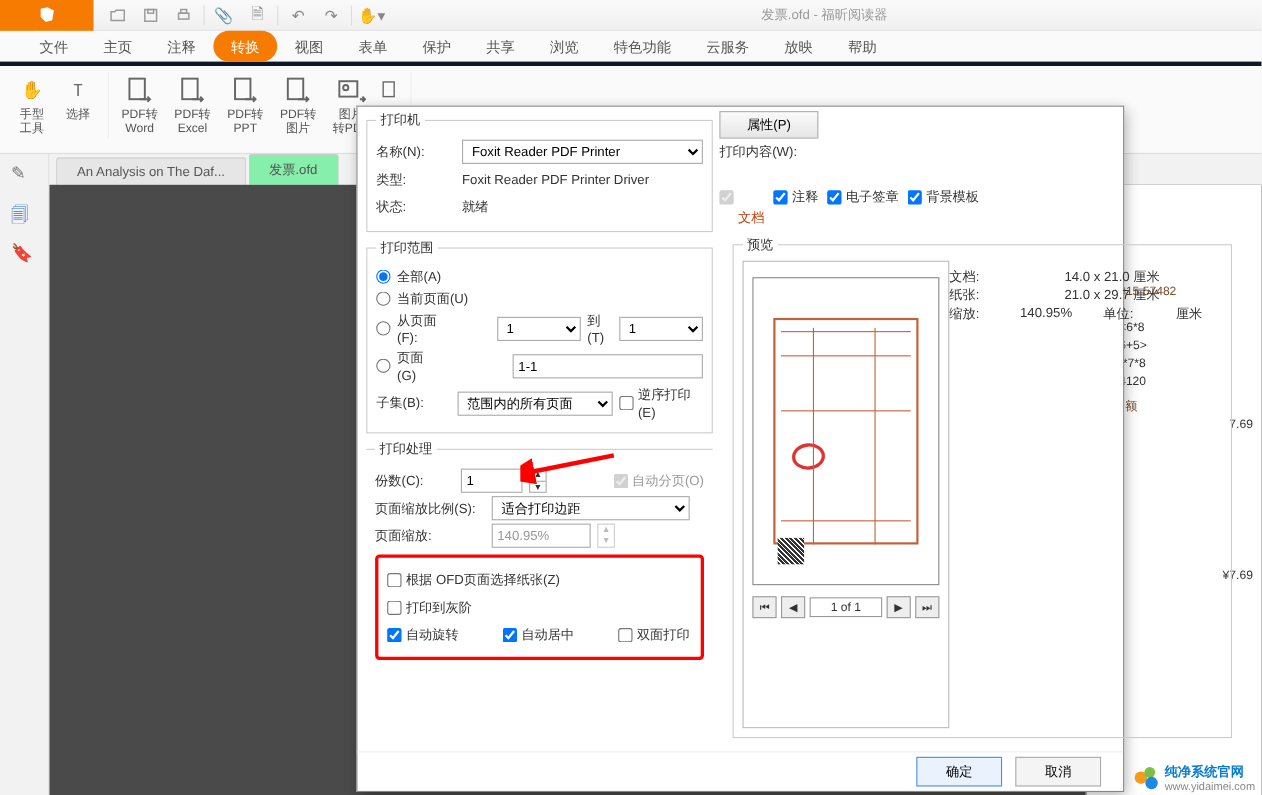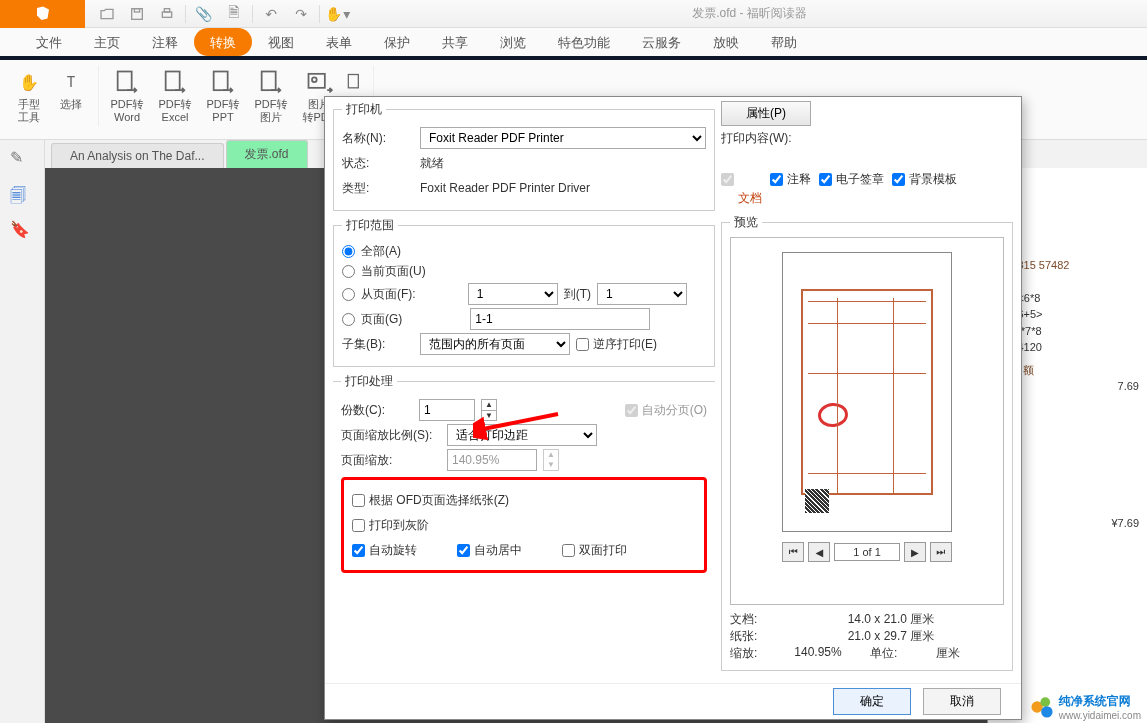--- a/index.html
+++ b/index.html
@@ -255,26 +255,26 @@
   <div class="modal-body">
     <div class="modal-left">
 
       <fieldset>
         <legend>打印机</legend>
         <div class="row">
           <span class="lbl">名称(N):</span>
           <select style="flex:1"><option>Foxit Reader PDF Printer</option></select>
         </div>
         <div class="row">
+          <span class="lbl">类型:</span>
+          <span>Foxit Reader PDF Printer Driver</span>
+        </div>
+        <div class="row">
           <span class="lbl">状态:</span>
           <span>就绪</span>
-        </div>
-        <div class="row">
-          <span class="lbl">类型:</span>
-          <span>Foxit Reader PDF Printer Driver</span>
         </div>
       </fieldset>
 
       <fieldset>
         <legend>打印范围</legend>
         <div class="radio-row">
           <input type="radio" name="rng" checked="" style="">
           <span>全部(A)</span>
         </div>
         <div class="radio-row">
@@ -315,21 +315,21 @@
             <div style="height:11px;width:14px;font-size:8px;text-align:center;line-height:10px;cursor:pointer;">▼</div>
           </div>
           <span style="flex:1"></span>
           <label class="chk">
               <input type="checkbox" checked="" disabled="" style="">
               <span style="color:#999">自动分页(O)</span>
             </label>
         </div>
         <div class="row">
           <span style="width:100px">页面缩放比例(S):</span>
-          <select style="width:150px"><option>适合打印边距</option></select>
+          <select style="width:180px"><option>适合打印边距</option></select>
         </div>
         <div class="row">
           <span style="width:100px">页面缩放:</span>
           <input type="text" style="width: 90px; color: rgb(153, 153, 153);" disabled="" value="140.95%">
           <div style="display:flex;flex-direction:column;height:22px;border:1px solid #ccc;">
             <div style="height:11px;width:14px;font-size:8px;text-align:center;color:#bbb;">▲</div>
             <div style="height:11px;width:14px;font-size:8px;text-align:center;color:#bbb;">▼</div>
           </div>
         </div>
 
@@ -382,21 +382,21 @@
         <label class="chk">
             <input type="checkbox" checked="" style="">
             <span>电子签章</span>
           </label>
         <label class="chk">
             <input type="checkbox" checked="" style="">
             <span>背景模板</span>
           </label>
       </div>
 
-      <fieldset style="flex:1;display:flex;flex-direction:column;margin-top:4px;">
+      <fieldset style="flex:1;display:flex;flex-direction:row;margin-top:4px;margin-left:12px;">
         <legend>预览</legend>
         <div class="preview-frame">
           <div class="preview-page">
             <div class="preview-inner"></div>
             <div class="preview-circle"></div>
             <div class="preview-qr"></div>
 
             <div style="position:absolute;left:25px;top:48px;right:25px;height:1px;background:#c2623a;"></div>
             <div style="position:absolute;left:25px;top:70px;right:25px;height:1px;background:#c2623a;"></div>
             <div style="position:absolute;left:25px;top:120px;right:25px;height:1px;background:#c2623a;"></div>

